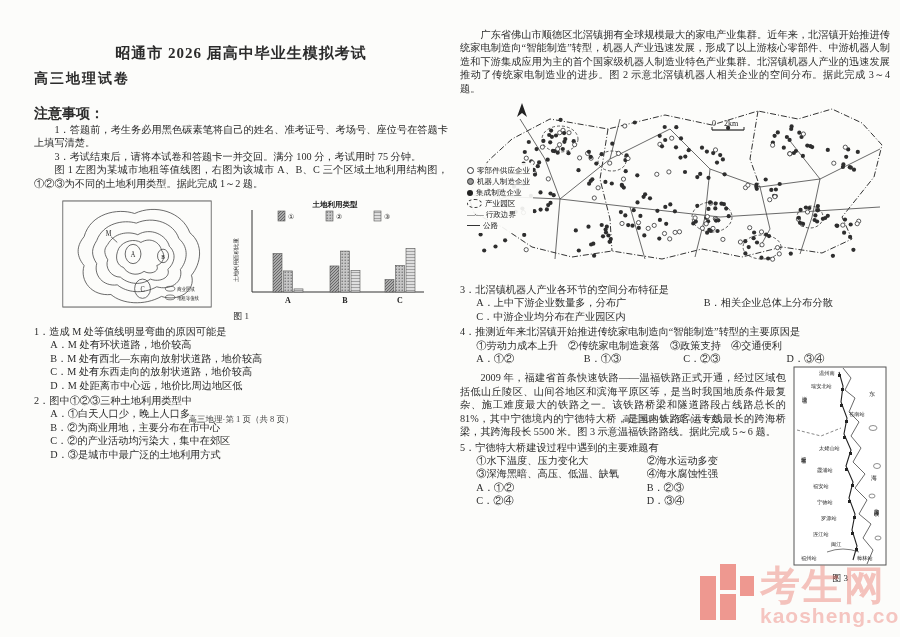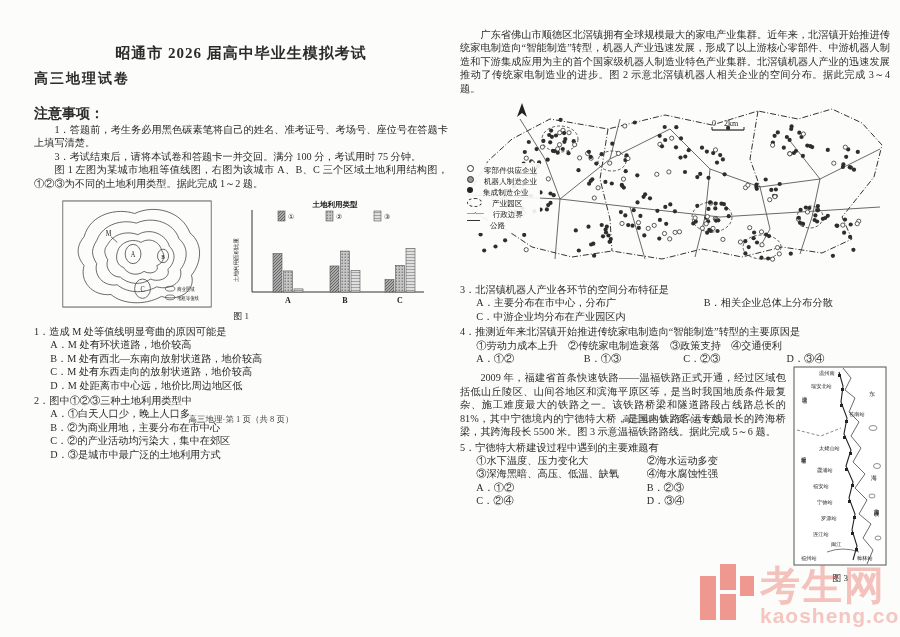--- a/index.html
+++ b/index.html
@@ -18,21 +18,21 @@
   .opts{padding-left:1.6em;font-size:10.2px;line-height:13.4px;}
   .opt-line{display:block;}
   .footer{position:absolute;bottom:36px;left:0;width:100%;text-align:center;font-size:8.5px;color:#444;}
   .fig-caption{text-align:center;font-size:9px;margin-top:2px;}
   
   .fig1-wrap{display:flex;gap:18px;margin-top:6px;margin-left:28px;align-items:flex-end;}
   
   .fig2-wrap{position:relative;margin-top:4px;}
   .fig2-legend{position:absolute;left:4px;top:64px;background:rgba(252,252,250,.92);
                font-size:7.6px;line-height:11px;padding:2px 3px;color:#222;}
-  .fig2-legend .li{display:flex;align-items:flex-start;gap:10px;white-space:nowrap;}
+  .fig2-legend .li{display:flex;align-items:center;gap:3px;white-space:nowrap;}
   .sym{display:inline-block;}
   .sym-hollow{width:5px;height:5px;border:1px solid #333;border-radius:50%;background:#fff;}
   .sym-gray{width:5px;height:5px;border:1px solid #333;border-radius:50%;background:#999;}
   .sym-filled{width:6px;height:6px;border-radius:50%;background:#222;}
   .sym-park{width:13px;height:7px;border:1px dashed #333;border-radius:50%;}
   .sym-admin{font-size:8px;letter-spacing:-1px;line-height:7px;}
   .sym-road{width:13px;border-top:1.2px solid #333;height:0;}
   
   .two-col{display:flex;}
   .two-col .c1{width:55%;}
@@ -509,21 +509,21 @@
         <div class="li">
             <span class="sym sym-road"></span>
             <span>公路</span>
           </div>
       </div>
     </div>
 
     <p class="q"><span>3．</span><span>北滘镇机器人产业各环节的空间分布特征是</span></p>
     <div class="opts">
       <div class="two-col">
-        <span class="c1">A．主要分布在市中心，分布广</span>
+        <span class="c1">A．上中下游企业数量多，分布广</span>
         <span class="c2">B．相关企业总体上分布分散</span>
       </div>
       <div class="two-col">
         <span class="c1">C．中游企业均分布在产业园区内</span>
       </div>
     </div>
 
     <p class="q"><span>4．</span><span>推测近年来北滘镇开始推进传统家电制造向“智能制造”转型的主要原因是</span></p>
     <div class="opts">
       <span class="opt-line">①劳动力成本上升　②传统家电制造衰落　③政策支持　④交通便利</span>

